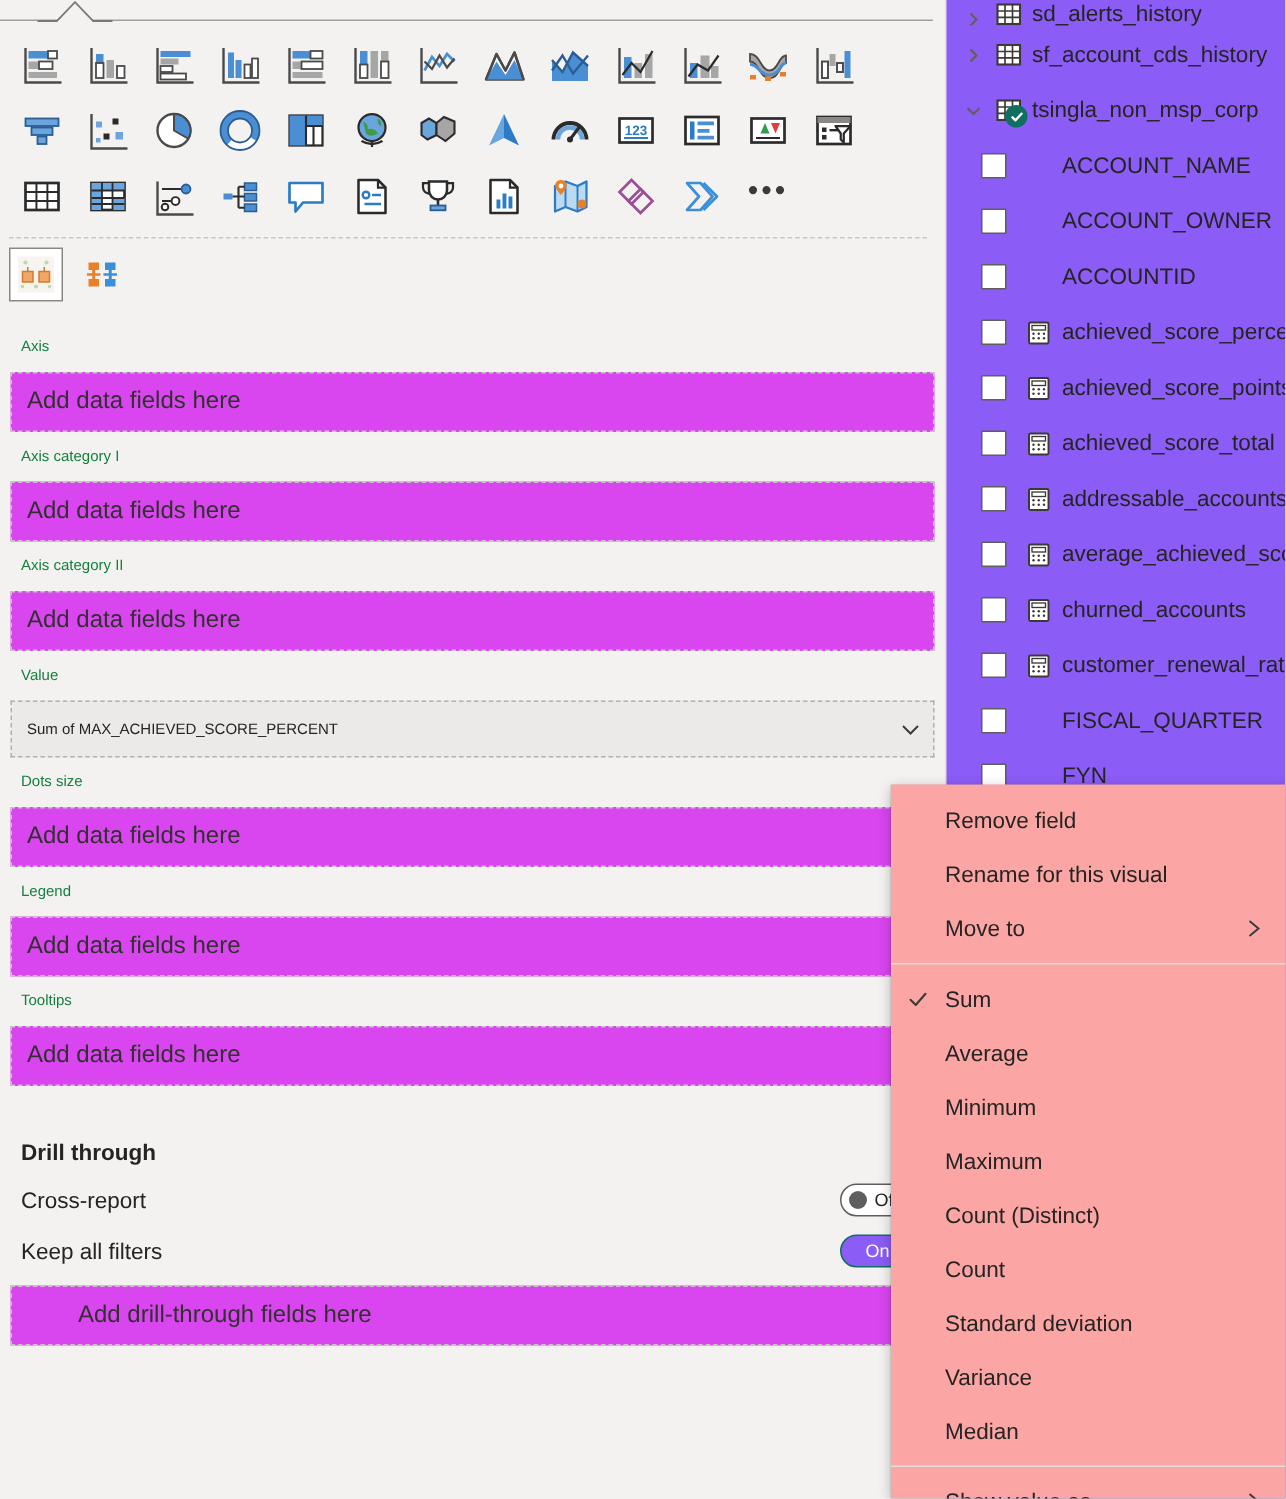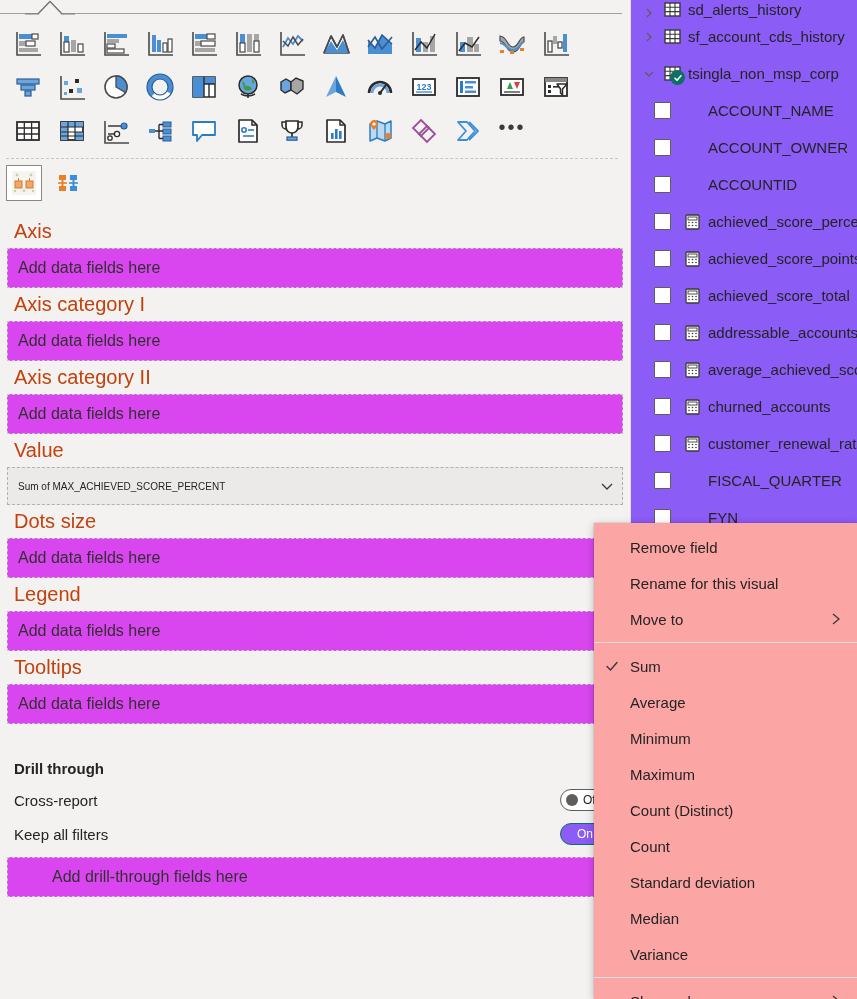--- a/index.html
+++ b/index.html
@@ -60,21 +60,21 @@
   .custom-cell {
     width: 36px; height: 36px; margin-right: 8px;
     display: flex; align-items: center; justify-content: center; cursor: pointer;
     border: 1px solid transparent;
   }
   .custom-cell.selected { border: 1px solid #8a8886; background: #ffffff; }
 
   .field-wells { margin-top: 14px; }
 
   .well-label {
-    font-size: 20px; color: #c2410c;
+    font-size: 10px; color: #15803d;
     padding: 7px 14px 7px 14px;
     line-height: 19px;
   }
   .dropzone {
     margin: 0 7px; height: 40px;
     background: #d946ef;
     border: 1px dashed #c8c6c4;
     display: flex; align-items: center;
     padding-left: 10px;
     font-size: 16px; color: #323130;
@@ -905,26 +905,26 @@
       <span class="ctx-label">Count</span>
     </div>
 
     <div class="ctx-item">
       <span class="ctx-check"></span>
       <span class="ctx-label">Standard deviation</span>
     </div>
 
     <div class="ctx-item">
       <span class="ctx-check"></span>
+      <span class="ctx-label">Variance</span>
+    </div>
+
+    <div class="ctx-item">
+      <span class="ctx-check"></span>
       <span class="ctx-label">Median</span>
-    </div>
-
-    <div class="ctx-item">
-      <span class="ctx-check"></span>
-      <span class="ctx-label">Variance</span>
     </div>
 
     <div class="ctx-sep"></div>
 
     <div class="ctx-item">
       <span class="ctx-check"></span>
       <span class="ctx-label">Show value as</span>
       <span class="ctx-sub">
         <svg width="14" height="14" viewBox="0 0 14 14">
             <path d="M4 2 L10 7 L4 12" fill="none" stroke="#3b3a39" stroke-width="1.3"></path>

